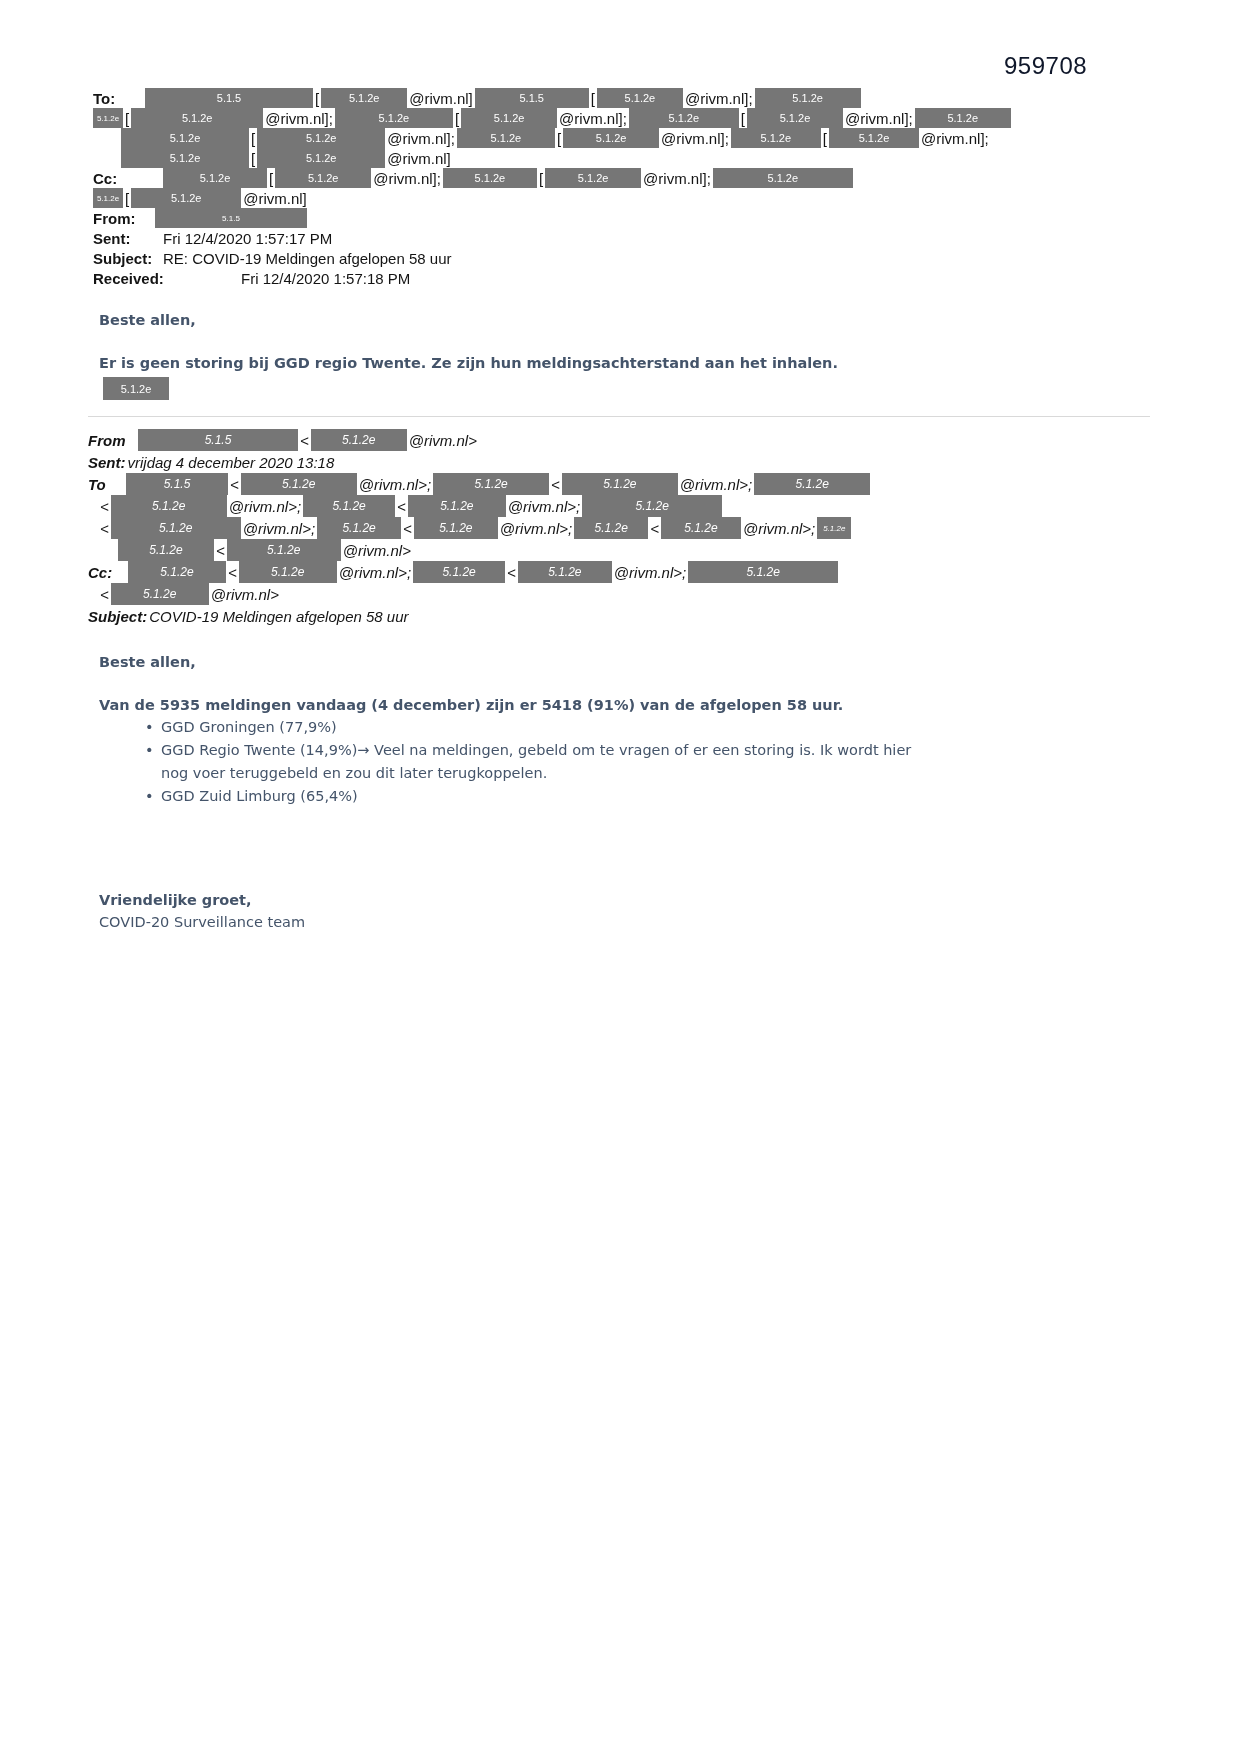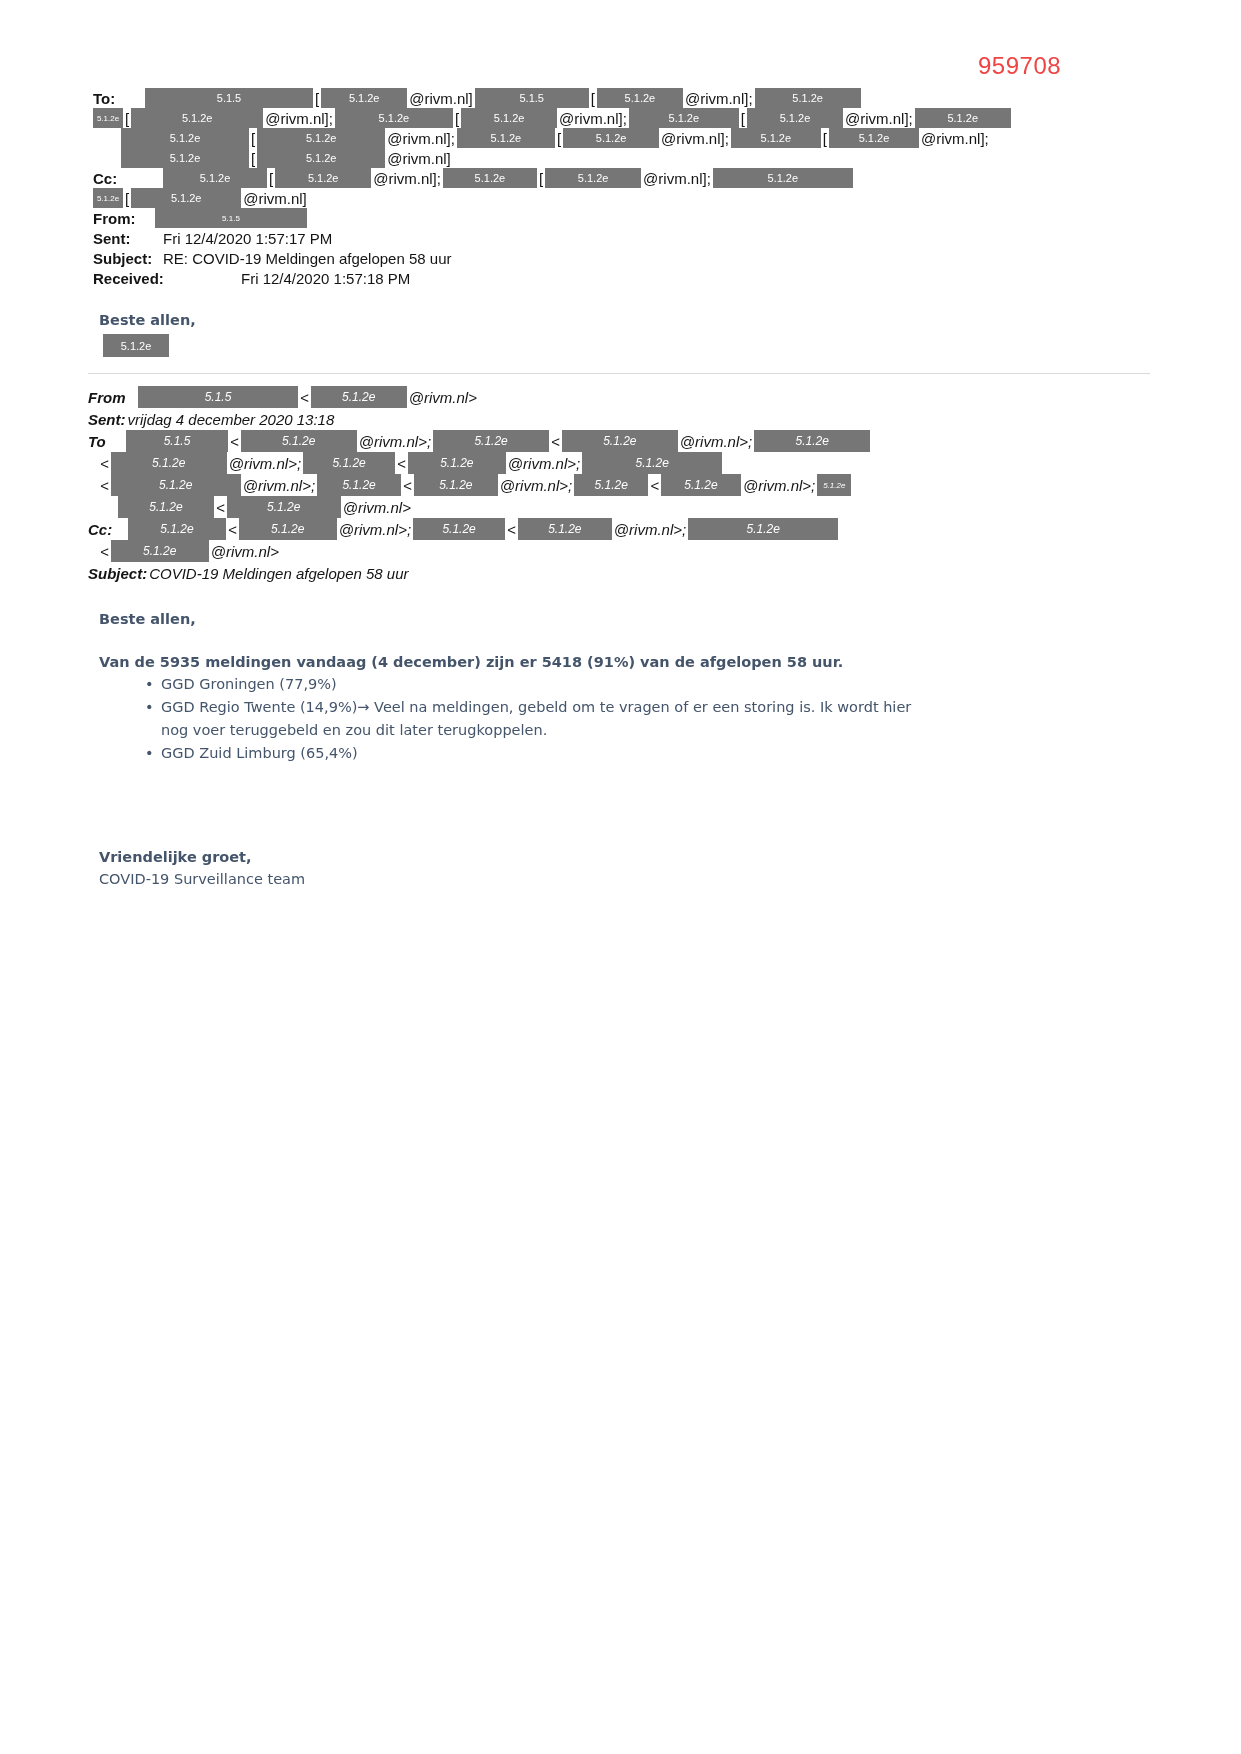--- a/index.html
+++ b/index.html
@@ -6,21 +6,21 @@
     --redact-bg:#767676;
     --redact-fg:#ffffff;
     --body-fg:#44546a;
     --hdr-fg:#141414;
     --divider:#d9d9d9;
   }
   *{box-sizing:border-box;margin:0;padding:0;}
   html,body{background:#ffffff;}
   body{width:1241px;height:1754px;position:relative;font-family:"Liberation Sans",sans-serif;}
   .page{width:1241px;height:1754px;background:#ffffff;position:relative;overflow:hidden;}
-  .doc-number{position:absolute;top:52px;left:978px;font-size:24px;color:#ef4444;font-family:"Liberation Sans",sans-serif;letter-spacing:0.5px;}
+  .doc-number{position:absolute;top:52px;left:1004px;font-size:24px;color:#0f172a;font-family:"Liberation Sans",sans-serif;letter-spacing:0.5px;}
   .content{position:absolute;top:88px;left:93px;width:1063px;}
 
   
   .tok-line{display:flex;align-items:center;white-space:pre;}
   .hdr1 .tok-line{height:20px;font-size:15px;}
   .hdr2 .tok-line{height:22px;font-size:15px;font-style:italic;}
   .hdr-label{font-weight:bold;color:var(--hdr-fg);flex:0 0 auto;}
   .tok-text{color:var(--hdr-fg);padding:0 2px;flex:0 0 auto;}
   .redact{display:inline-flex;align-items:center;justify-content:center;background:var(--redact-bg);color:var(--redact-fg);flex:0 0 auto;font-size:11px;align-self:stretch;}
   .hdr2 .redact{font-size:12px;}
@@ -60,20 +60,21 @@
           <div class="tok-line"><span class="hdr-label" style="min-width: 70px;">Cc:</span><span class="redact" style="width: 104px;">5.1.2e</span><span class="tok-text">[</span><span class="redact" style="width: 96px;">5.1.2e</span><span class="tok-text">@rivm.nl];</span><span class="redact" style="width: 94px;">5.1.2e</span><span class="tok-text">[</span><span class="redact" style="width: 96px;">5.1.2e</span><span class="tok-text">@rivm.nl];</span><span class="redact" style="width: 140px;">5.1.2e</span></div>
           <div class="tok-line"><span class="redact sm" style="width: 30px;">5.1.2e</span><span class="tok-text">[</span><span class="redact" style="width: 110px;">5.1.2e</span><span class="tok-text">@rivm.nl]</span></div>
           <div class="tok-line"><span class="hdr-label" style="min-width: 62px;">From:</span><span class="redact sm" style="width: 152px;">5.1.5</span></div>
           <div class="tok-line"><span class="hdr-label" style="min-width: 68px;">Sent:</span><span class="tok-text">Fri 12/4/2020 1:57:17 PM</span></div>
           <div class="tok-line"><span class="hdr-label" style="min-width: 68px;">Subject:</span><span class="tok-text">RE: COVID-19 Meldingen afgelopen 58 uur</span></div>
           <div class="tok-line"><span class="hdr-label" style="min-width: 146px;">Received:</span><span class="tok-text">Fri 12/4/2020 1:57:18 PM</span></div>
         </div>
 
       <div class="body-text">
         <div class="b-gap">Beste allen,</div>
+        <div class="b-gap">Er is geen storing bij GGD regio Twente. Ze zijn hun meldingsachterstand aan het inhalen.</div>
         <div class="sig-redact">5.1.2e</div>
       </div>
     </div>
 
     <hr class="divider">
 
     <div>
       <div class="hdr2">
           <div class="tok-line"><span class="hdr-label" style="min-width: 50px;">From</span><span class="redact" style="width: 160px;">5.1.5</span><span class="tok-text">&lt;</span><span class="redact" style="width: 96px;">5.1.2e</span><span class="tok-text">@rivm.nl&gt;</span></div>
           <div class="tok-line"><span class="hdr-label">Sent:</span><span class="tok-text">vrijdag 4 december 2020 13:18</span></div>
@@ -97,18 +98,18 @@
             <div class="bullet-row">
               <span class="bullet-marker">•</span>
               <span class="bullet-text">GGD Regio Twente (14,9%)→ Veel na meldingen, gebeld om te vragen of er een storing is. Ik wordt hier nog voer teruggebeld en zou dit later terugkoppelen.</span>
             </div>
             <div class="bullet-row">
               <span class="bullet-marker">•</span>
               <span class="bullet-text">GGD Zuid Limburg (65,4%)</span>
             </div>
           </div>
         <div class="b-gap-xl">Vriendelijke groet,</div>
-        <div>COVID-19 Surveillance team</div>
+        <div>COVID-20 Surveillance team</div>
       </div>
     </div>
 
   </div>
 </div>
 
 </body></html>

